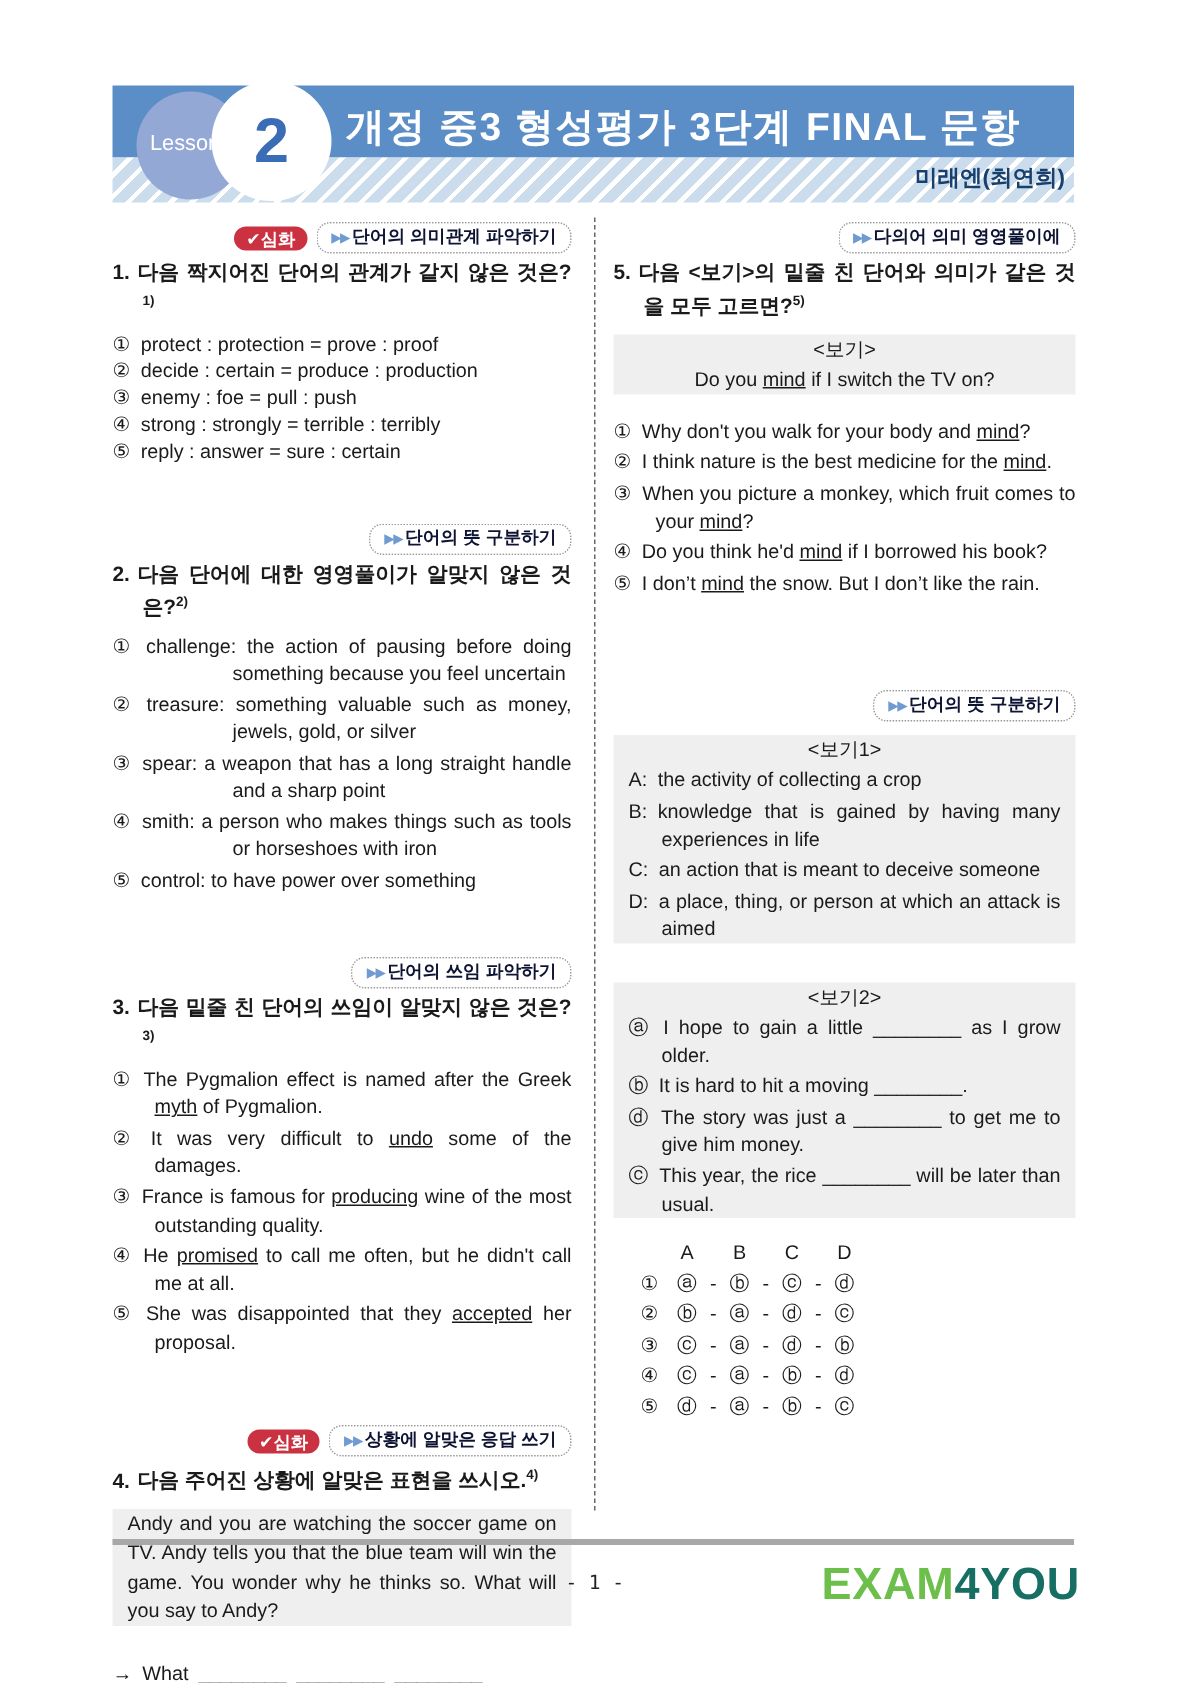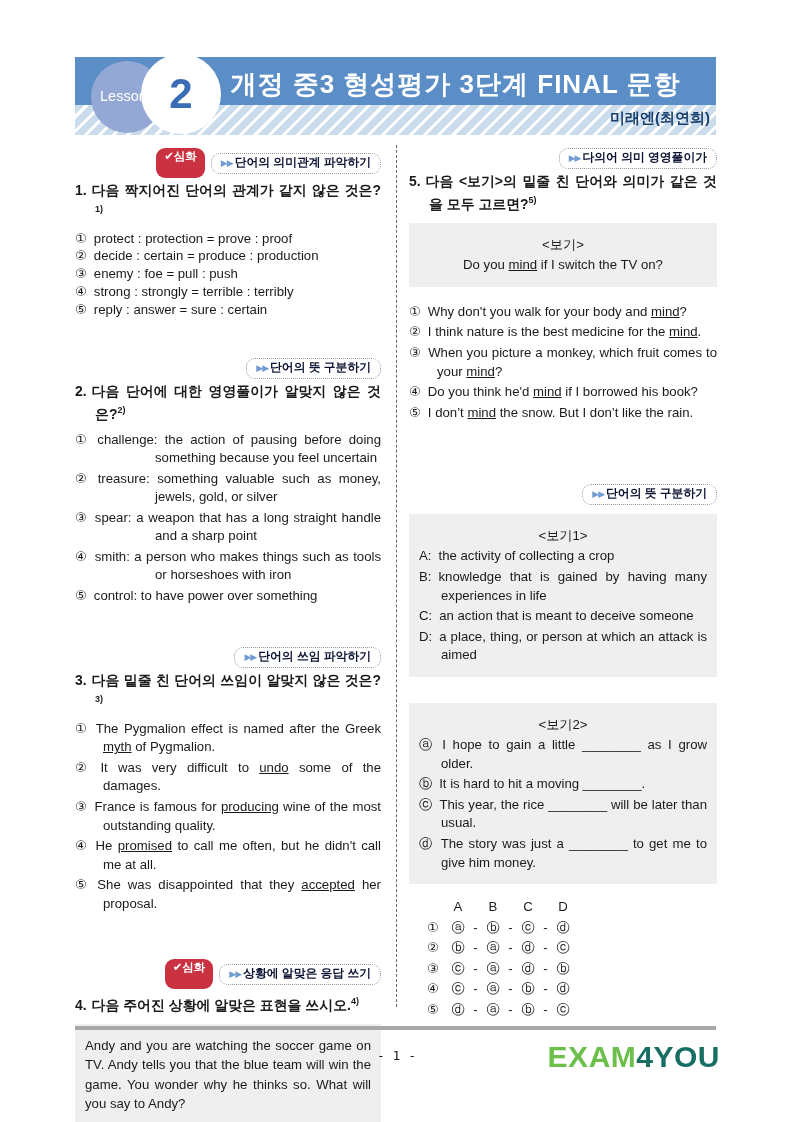--- a/index.html
+++ b/index.html
@@ -23,39 +23,39 @@
   .num-circle{position:absolute;left:66px;top:-3px;width:80px;height:80px;border-radius:50%;
     background:#ffffff;z-index:2;display:flex;align-items:center;justify-content:center;}
   .num-circle span{color:#3a6db6;font-weight:bold;font-size:42px;}
   
   .col{position:absolute;top:148px;}
   .col-left{left:75px;width:306px;}
   .col-right{left:409px;width:308px;}
   .divider{position:absolute;left:396px;top:145px;height:862px;width:0;border-left:1px dashed #666;}
   
   .badges{display:flex;justify-content:flex-end;align-items:center;gap:6px;}
-  .badge-adv{background:#ca3242;color:#ffffff;border-radius:9px;padding:1px 8px 14px 8px;
+  .badge-adv{background:#ca3242;color:#ffffff;border-radius:9px;padding:1px 8px 0 8px;
     font-size:11.5px;font-weight:bold;white-space:nowrap;}
   .badge-skill{background:#ffffff;border:1px dotted #999;border-radius:9px;padding:1px 9px 2px 9px;
     font-size:11.8px;font-weight:bold;color:#0d1333;white-space:nowrap;}
   .badge-skill .arr{color:#6f9bd0;font-size:9px;letter-spacing:-1px;margin-right:2px;}
   
   .qtitle{font-weight:bold;font-size:13.9px;line-height:19px;margin-top:3px;
     padding-left:20px;text-indent:-20px;text-align:justify;}
   .qtitle .qnum{margin-right:5px;}
   sup.fn{font-size:9px;font-weight:bold;}
   .opts{margin-top:7px;}
   .opt{text-align:justify;line-height:18.3px;margin-top:2.5px;
     padding-left:28px;text-indent:-28px;}
   .opt .onum{margin-right:7px;}
   .opts-tight .opt{line-height:17.3px;margin-top:0.5px;}
   .opts-def .opt{padding-left:80px;text-indent:-80px;}
   .ul{text-decoration:underline;}
   
-  .gbox{background:#efefef;padding:12px 10px;margin-top:9px;}
+  .gbox{background:#efefef;padding:0 10px;margin-top:9px;}
   .gbox-label{text-align:center;line-height:19px;}
   .gbox-sent{text-align:center;line-height:21px;}
   .gitem{text-align:justify;line-height:18.6px;margin-top:2px;padding-left:22px;text-indent:-22px;}
   .gitem .onum{margin-right:7px;}
   .answer-line{margin-top:22px;line-height:20px;word-spacing:3px;}
   
   .mx{margin-top:13px;margin-left:10px;}
   .mx-row{display:grid;grid-template-columns:28px 22px 13px 22px 13px 22px 13px 22px;
     line-height:20.5px;}
   .mx-row span{text-align:center;}
@@ -132,21 +132,21 @@
   <div class="gbox">
     <div style="text-align:justify;line-height:19.5px;">Andy and you are watching the soccer game on TV. Andy tells you that the blue team will win the game. You wonder why he thinks so. What will you say to Andy?</div>
   </div>
   <div class="answer-line">→ What ________ ________ ________ ________?</div>
 
 </div>
 
 <div class="col col-right">
 
   <div class="badges">
-    <span class="badge-skill"><span class="arr">▶▶</span><span>다의어 의미 영영풀이가</span></span>
+    <span class="badge-skill"><span class="arr">▶▶</span><span>다의어 의미 영영풀이에</span></span>
   </div>
   <div class="qtitle"><span class="qnum">5.</span><span>다음 &lt;보기&gt;의 밑줄 친 단어와 의미가 같은 것을 모두 고르면?</span><sup class="fn">5)</sup></div>
   <div class="gbox">
     <div class="gbox-label">&lt;보기&gt;</div>
     <div class="gbox-sent"><span>Do you </span><span class="ul">mind</span><span> if I switch the TV on?</span></div>
   </div>
   <div class="opts" style="margin-top:16px;">
     <div class="opt"><span class="onum">①</span><span>Why don't you walk for your body and </span><span class="ul">mind</span><span>?</span></div>
     <div class="opt"><span class="onum">②</span><span>I think nature is the best medicine for the </span><span class="ul">mind</span><span>.</span></div>
     <div class="opt"><span class="onum">③</span><span>When you picture a monkey, which fruit comes to your </span><span class="ul">mind</span><span>?</span></div>
@@ -163,22 +163,22 @@
     <div class="gitem"><span class="onum">A:</span><span>the activity of collecting a crop</span></div>
     <div class="gitem"><span class="onum">B:</span><span>knowledge that is gained by having many experiences in life</span></div>
     <div class="gitem"><span class="onum">C:</span><span>an action that is meant to deceive someone</span></div>
     <div class="gitem"><span class="onum">D:</span><span>a place, thing, or person at which an attack is aimed</span></div>
   </div>
 
   <div class="gbox" style="margin-top:26px;">
     <div class="gbox-label">&lt;보기2&gt;</div>
     <div class="gitem"><span class="onum">ⓐ</span><span>I hope to gain a little ________ as I grow older.</span></div>
     <div class="gitem"><span class="onum">ⓑ</span><span>It is hard to hit a moving ________.</span></div>
+    <div class="gitem"><span class="onum">ⓓ</span><span>The story was just a ________ to get me to give him money.</span></div>
     <div class="gitem"><span class="onum">ⓒ</span><span>This year, the rice ________ will be later than usual.</span></div>
-    <div class="gitem"><span class="onum">ⓓ</span><span>The story was just a ________ to get me to give him money.</span></div>
   </div>
 
   <div class="mx">
     <div class="mx-row">
       <span></span>
       <span>A</span>
         <span></span>
       <span>B</span>
         <span></span>
       <span>C</span>

